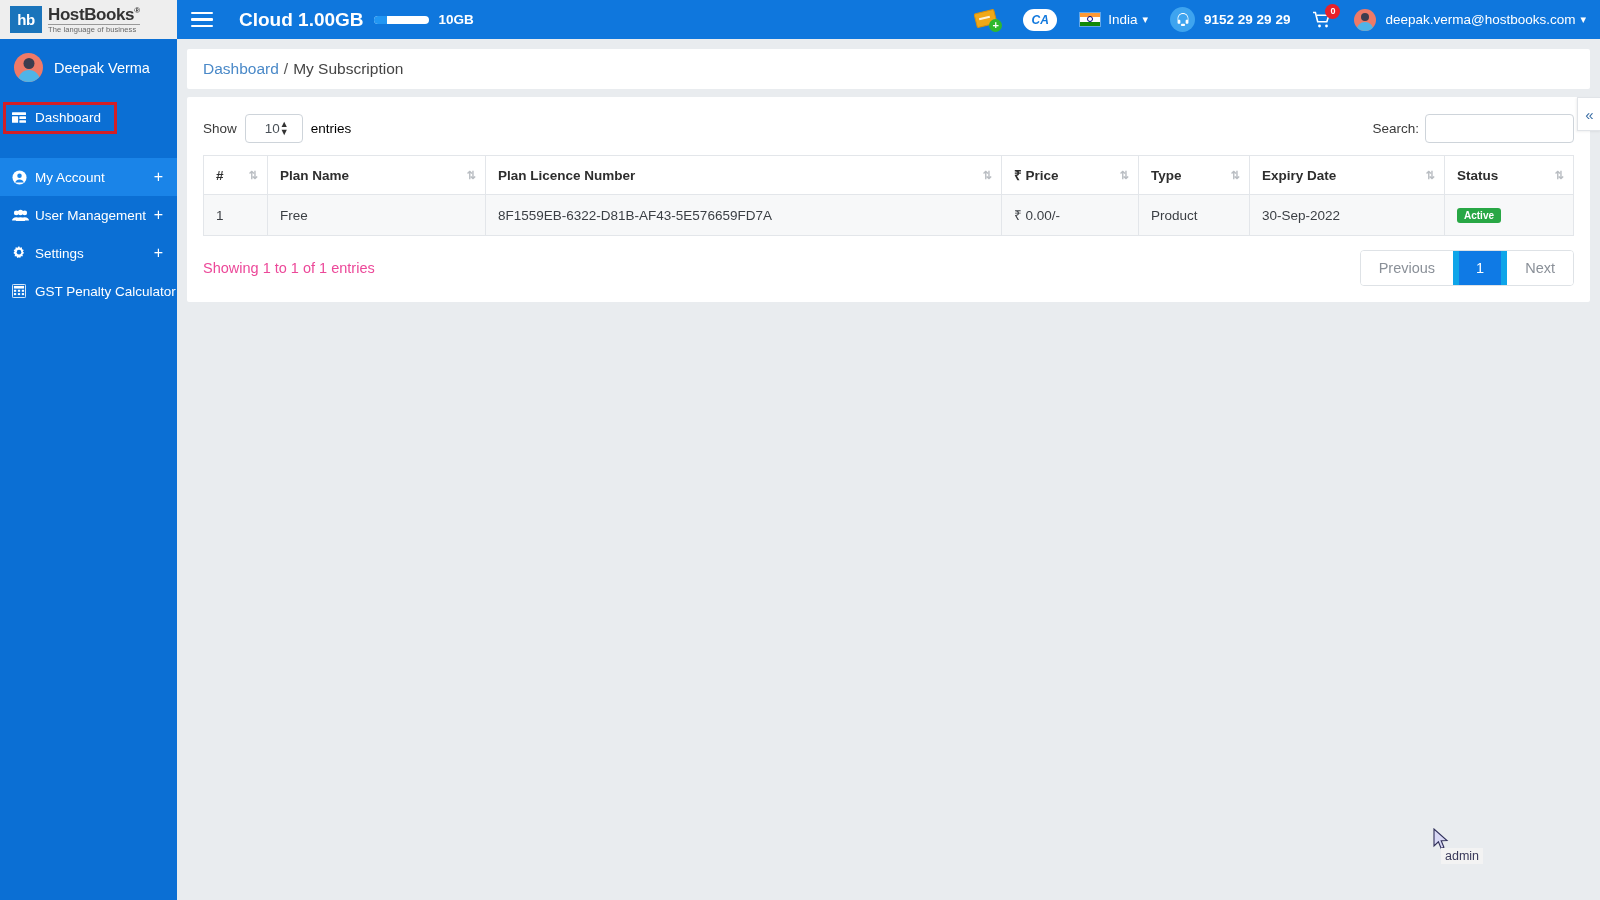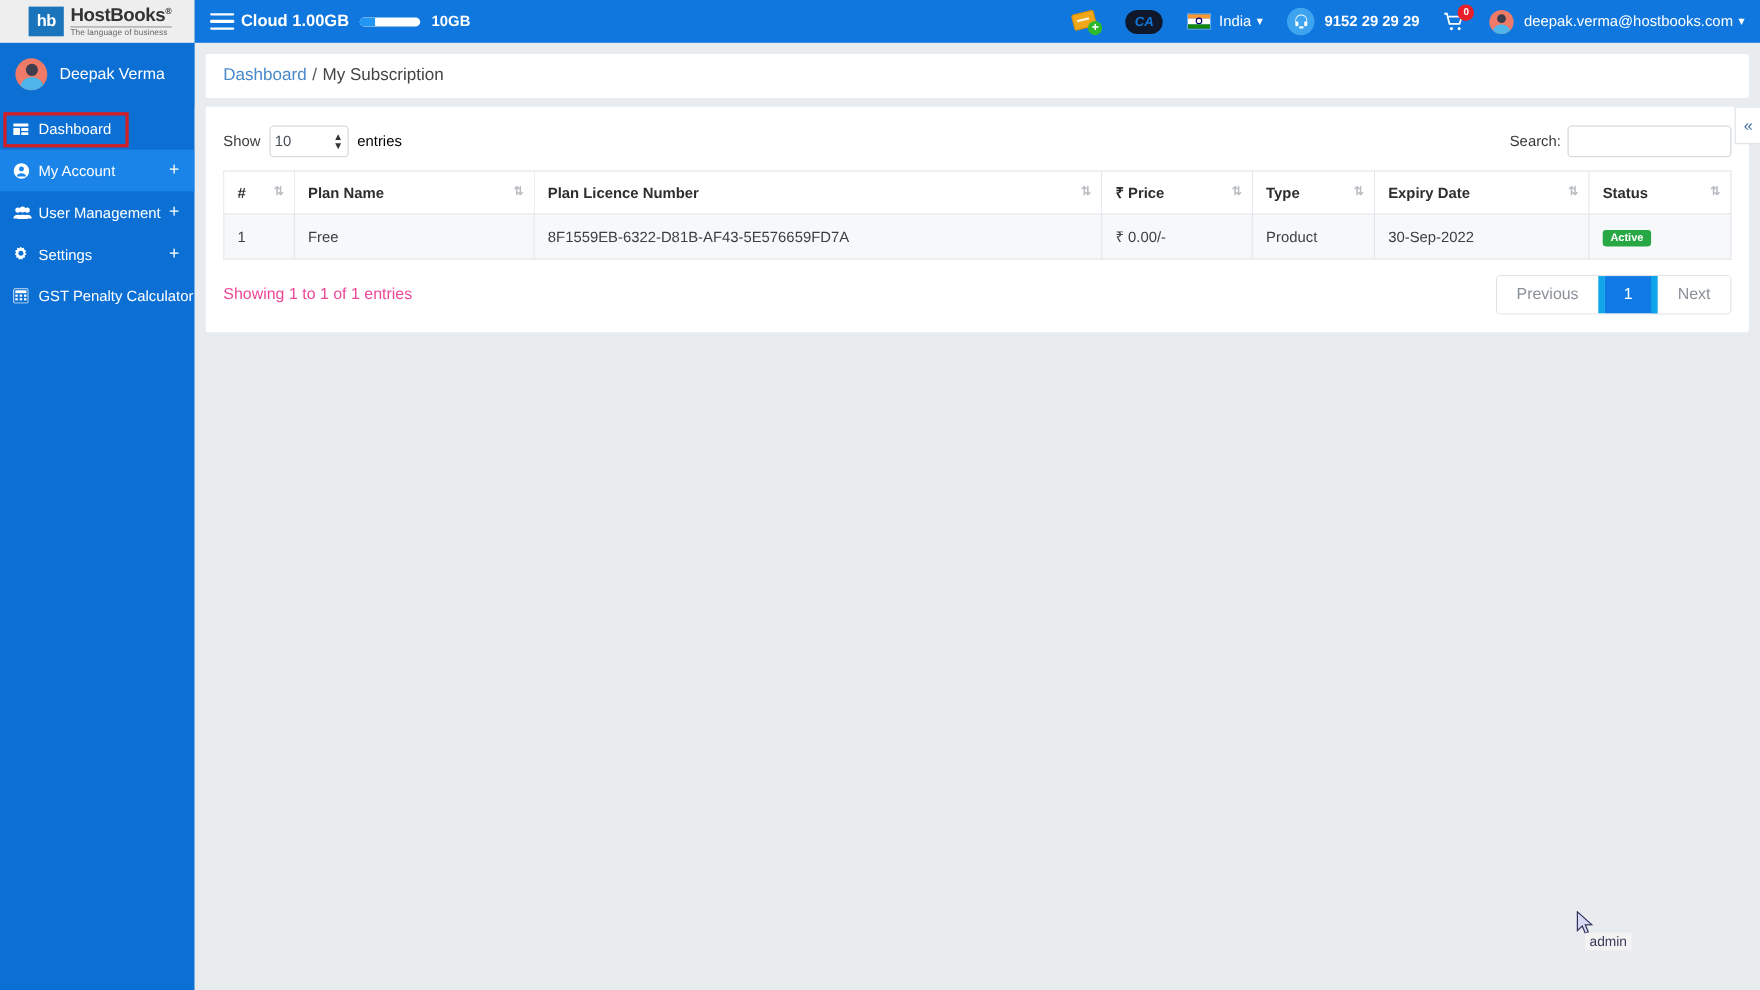--- a/index.html
+++ b/index.html
@@ -12,21 +12,21 @@
   .app { position: relative; width: 1600px; height: 900px; }
 
   
   .sidebar {
     position: absolute; left: 0; top: 0;
     width: 177px; height: 900px;
     background: #0b6fd4;
   }
   .logo-box {
     height: 39px; background: #eeeeee;
-    display: flex; align-items: center; padding-left: 26px;
+    display: flex; align-items: center; padding-left: 10px;
   }
   .logo-mark {
     width: 32px; height: 27px; background: #1a74bb;
     color: #ffffff; font-size: 15px; font-weight: 700;
     display: flex; align-items: center; justify-content: center;
     letter-spacing: -0.5px;
   }
   .logo-text { margin-left: 6px; line-height: 1; }
   .logo-title {
     font-size: 17px; font-weight: 700; color: #333; letter-spacing: -0.4px;
@@ -64,36 +64,36 @@
     position: relative; cursor: pointer;
   }
   .nav-item .nav-icon {
     width: 19px; display: inline-flex; align-items: center; justify-content: flex-start;
     flex: 0 0 auto; color: #ffffff;
   }
   .nav-item .nav-label { margin-left: 4px; }
   .nav-item .nav-plus {
     position: absolute; right: 14px; font-size: 16px; line-height: 1; color: #fff;
   }
-  .nav-item.active { background: #1a84e8; }
+  .nav-item.active { background: #1a84e8; margin-top: 22px; }
   .highlight-frame {
     position: absolute; left: 3px; top: 102px; width: 114px; height: 32px;
     border: 3px solid #d21e26; pointer-events: none;
   }
 
   
   .topbar {
     position: absolute; left: 177px; top: 0; right: 0; height: 39px;
     background: #0f77dd; display: flex; align-items: center;
   }
   .hamburger { margin-left: 14px; width: 22px; cursor: pointer; }
   .hamburger span {
     display: block; height: 2.5px; background: #fff; margin: 4px 0; border-radius: 1px;
   }
-  .cloud-label { color: #fff; font-size: 15px; font-weight: 700; margin-left: 6px; }
+  .cloud-label { color: #fff; font-size: 19px; font-weight: 700; margin-left: 26px; }
   .cloud-bar {
     width: 55px; height: 8px; border-radius: 4px; background: #ffffff;
     margin-left: 10px; overflow: hidden; position: relative;
   }
   .cloud-bar-fill { position: absolute; left: 0; top: 0; bottom: 0; background: #2196f3; }
   .cloud-max { color: #fff; font-size: 13.5px; font-weight: 700; margin-left: 10px; }
 
   .topbar-right {
     margin-left: auto; display: flex; align-items: center; height: 39px;
     padding-right: 14px;
@@ -110,21 +110,21 @@
     position: absolute; left: 4px; top: 8px; width: 11px; height: 2px;
     background: #ffffff; transform: rotate(-14deg); opacity: .85;
   }
   .ticket-plus {
     position: absolute; right: -1px; bottom: -1px; width: 13px; height: 13px;
     border-radius: 50%; background: #2eb82e; color: #fff; font-size: 11px;
     line-height: 12px; text-align: center; font-weight: 700;
   }
 
   .ca-pill {
-    width: 34px; height: 22px; background: #0f172a; border-radius: 11px;
+    width: 34px; height: 22px; background: #ffffff; border-radius: 11px;
     display: flex; align-items: center; justify-content: center;
     color: #0f77dd; font-size: 12px; font-weight: 600; font-style: italic;
   }
 
   .flag {
     width: 22px; height: 15px; border: 1px solid rgba(255,255,255,.35);
     display: flex; flex-direction: column;
   }
   .flag i { display: block; flex: 1; }
   .flag .s1 { background: #ff9933; }
@@ -181,24 +181,24 @@
   .bc-current { color: #444; font-size: 15.5px; }
 
   .panel {
     background: #ffffff; margin-top: 8px; border-radius: 2px;
     padding: 14px 16px 16px 16px; position: relative;
   }
 
   .panel-top { display: flex; align-items: center; height: 34px; }
   .show-label { font-size: 13.5px; color: #3a3a3a; }
   .entries-select {
-    margin: 0 8px; height: 29px; width: 72px;
+    margin: 0 8px; height: 29px; width: 58px;
     border: 1px solid #ced4da; border-radius: 4px;
     display: flex; align-items: center; justify-content: space-between;
-    padding: 0 4px; font-size: 13.5px; color: #495057; background: #fff;
+    padding: 0 19px; font-size: 13.5px; color: #495057; background: #fff;
     cursor: pointer;
   }
   .spinner-glyph { font-size: 9px; line-height: 1; color: #333; display: flex; flex-direction: column; }
   .entries-label { font-size: 13.5px; color: #000000; }
 
   .search-wrap { margin-left: auto; display: flex; align-items: center; }
   .search-label { font-size: 13.5px; color: #3a3a3a; margin-right: 6px; }
   .search-box {
     width: 149px; height: 29px; border: 1px solid #ced4da; border-radius: 4px;
     background: #fff;

